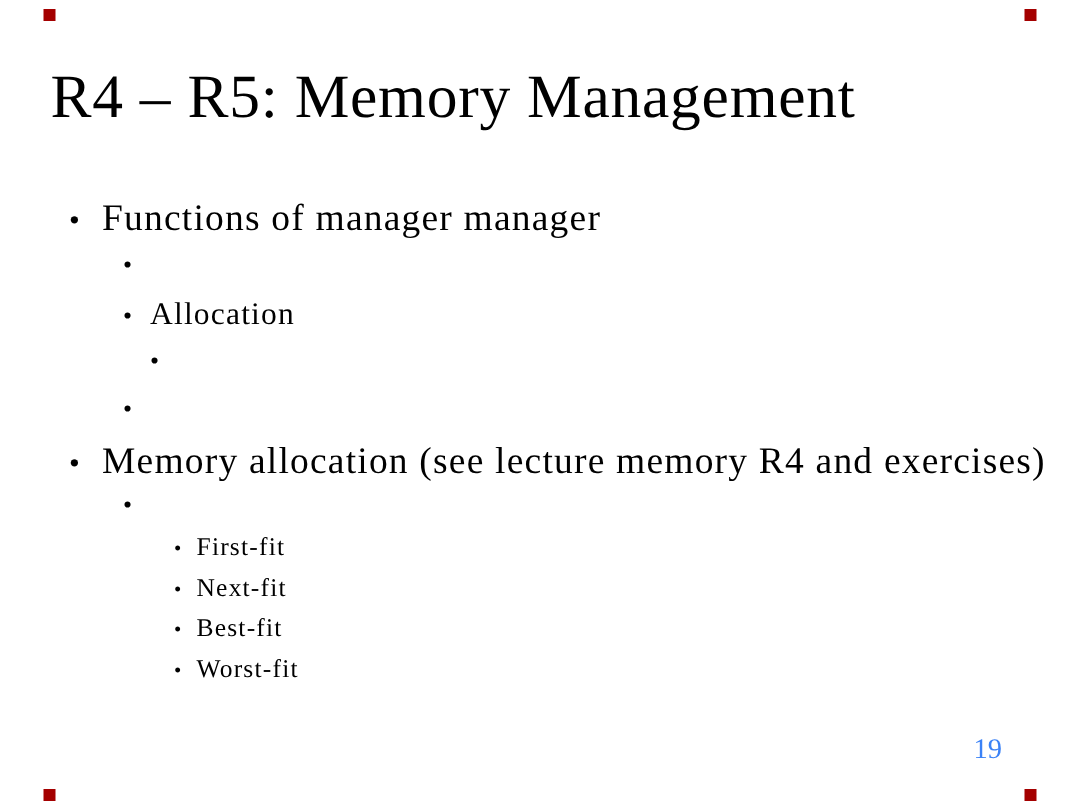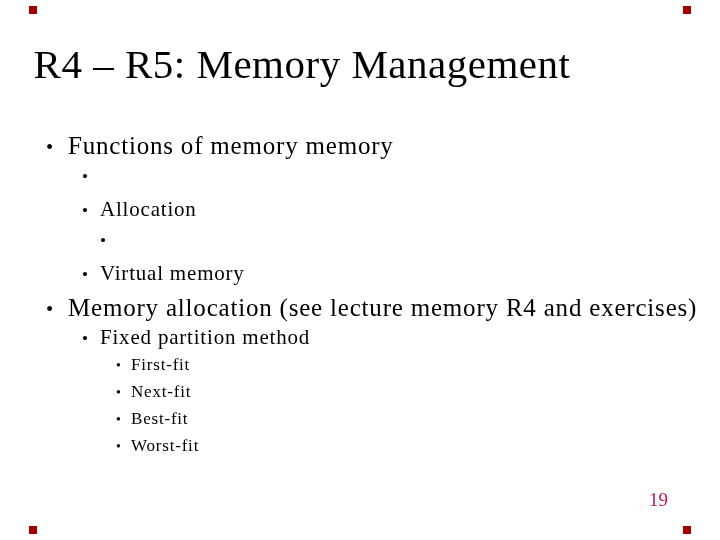--- a/index.html
+++ b/index.html
@@ -71,61 +71,59 @@
 
   <div class="corner-marker tl" style="background-color: rgb(164, 0, 0);"></div>
   <div class="corner-marker tr" style="background-color: rgb(164, 0, 0);"></div>
   <div class="corner-marker bl" style="background-color: rgb(164, 0, 0);"></div>
   <div class="corner-marker br" style="background-color: rgb(164, 0, 0);"></div>
 
   <h1 class="slide-title">R4 – R5: Memory Management</h1>
 
   <div class="row l1" style="top:131px">
     <span class="marker">•</span>
-    <span class="btext">Functions of memory memory</span>
+    <span class="btext">Functions of manager manager</span>
   </div>
 
   <div class="row l2" style="top:164px">
     <span class="marker">•</span>
   </div>
   <div class="row l2" style="top:196px">
     <span class="marker">•</span>
     <span class="btext">Allocation</span>
   </div>
   <div class="row l2" style="top:228px">
     <span class="marker" hidden=""></span>
     <span class="marker">•</span>
   </div>
   <div class="row l2" style="top:260px">
     <span class="marker">•</span>
-    <span class="btext">Virtual memory</span>
   </div>
 
   <div class="row l1" style="top:293px">
     <span class="marker">•</span>
     <span class="btext">Memory allocation (see lecture memory R4 and exercises)</span>
   </div>
 
   <div class="row l2" style="top:324px">
     <span class="marker">•</span>
-    <span class="btext">Fixed partition method</span>
   </div>
 
   <div class="row l3" style="top:354px">
     <span class="marker">•</span>
     <span class="btext">First-fit</span>
   </div>
   <div class="row l3" style="top:381px">
     <span class="marker">•</span>
     <span class="btext">Next-fit</span>
   </div>
   <div class="row l3" style="top:408px">
     <span class="marker">•</span>
     <span class="btext">Best-fit</span>
   </div>
   <div class="row l3" style="top:435px">
     <span class="marker">•</span>
     <span class="btext">Worst-fit</span>
   </div>
 
-  <div class="page-number" style="color: #be185d;">19</div>
+  <div class="page-number" style="color: #3b82f6;">19</div>
 
 </div>
 
 </body></html>

